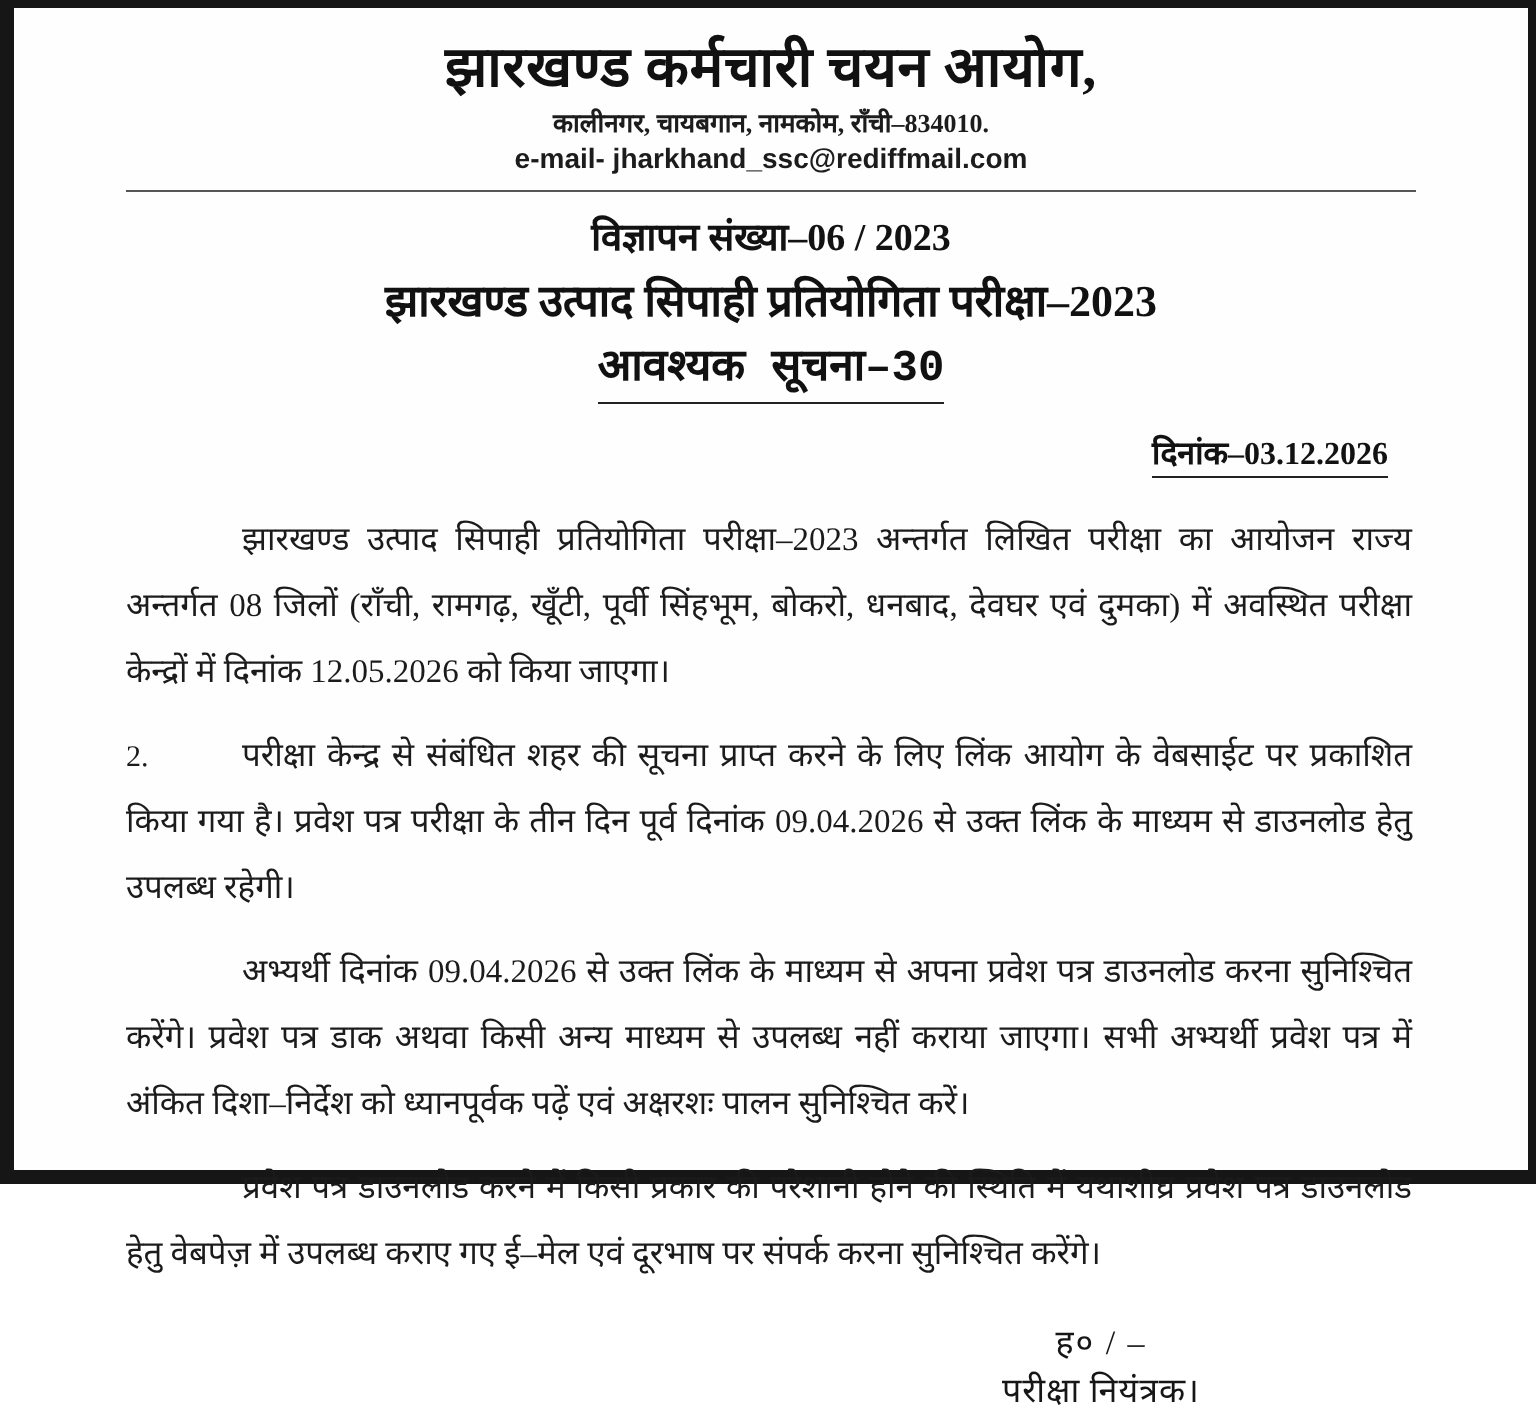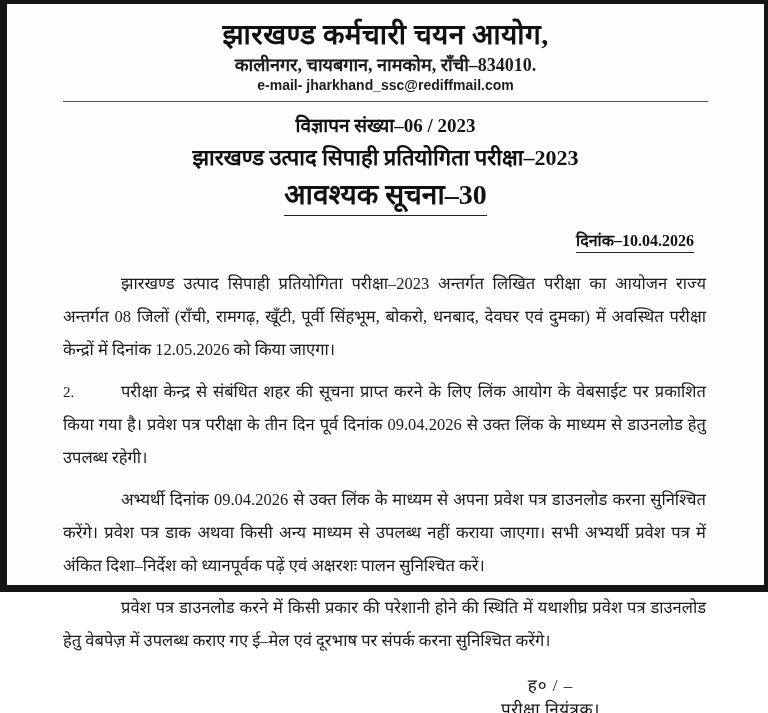--- a/index.html
+++ b/index.html
@@ -45,21 +45,21 @@
     font-size: 28px;
     font-weight: 700;
     letter-spacing: 0.4px;
     line-height: 1.2;
     color: #111;
     margin: 4px 0 2px 0;
     white-space: nowrap;
   }
   .org-address {
     font-family: "Liberation Serif", "DejaVu Serif", serif;
-    font-size: 18px;
+    font-size: 13px;
     font-weight: 700;
     color: #1c1c1c;
     line-height: 1.25;
     margin: 2px 0 1px 0;
   }
   .org-email {
     font-family: "Liberation Sans", "DejaVu Sans", sans-serif;
     font-size: 14px;
     font-weight: 700;
     color: #1c1c1c;
@@ -88,22 +88,22 @@
   .exam-title {
     font-family: "Liberation Serif", "DejaVu Serif", serif;
     font-size: 22px;
     font-weight: 700;
     color: #111;
     line-height: 1.3;
     margin-bottom: 5px;
     white-space: nowrap;
   }
   .notice-no {
-    font-family: Liberation Serif, serif;
-    font-size: 28px;
+    font-family: Liberation Mono, monospace;
+    font-size: 22px;
     font-weight: 700;
     color: #111;
     line-height: 1.3;
     display: inline-block;
     border-bottom: 1.8px solid #222;
     padding-bottom: 1px;
   }
 
   .date-row {
     text-align: right;
@@ -181,21 +181,21 @@
       <div class="header-rule"></div>
     </div>
 
     <div class="title-block">
       <div class="advt-no">विज्ञापन संख्या–06 / 2023</div>
       <div class="exam-title">झारखण्ड उत्पाद सिपाही प्रतियोगिता परीक्षा–2023</div>
       <div class="notice-no">आवश्यक सूचना–30</div>
     </div>
 
     <div class="date-row">
-      <span class="date-text">दिनांक–10.04.2026</span>
+      <span class="date-text">दिनांक–03.12.2026</span>
     </div>
 
     <div class="body-text">
 
       <p class="para">झारखण्ड उत्पाद सिपाही प्रतियोगिता परीक्षा–2023 अन्तर्गत लिखित परीक्षा का आयोजन राज्य अन्तर्गत 08 जिलों (राँची, रामगढ़, खूँटी, पूर्वी सिंहभूम, बोकरो, धनबाद, देवघर एवं दुमका) में अवस्थित परीक्षा केन्द्रों में दिनांक 12.05.2026 को किया जाएगा।</p>
 
       <p class="para numbered"><span class="num">2.</span><span>परीक्षा केन्द्र से संबंधित शहर की सूचना प्राप्त करने के लिए लिंक आयोग के वेबसाईट पर प्रकाशित किया गया है। प्रवेश पत्र परीक्षा के तीन दिन पूर्व दिनांक 09.04.2026 से उक्त लिंक के माध्यम से डाउनलोड हेतु उपलब्ध रहेगी।</span></p>
 
       <p class="para">अभ्यर्थी दिनांक 09.04.2026 से उक्त लिंक के माध्यम से अपना प्रवेश पत्र डाउनलोड करना सुनिश्चित करेंगे। प्रवेश पत्र डाक अथवा किसी अन्य माध्यम से उपलब्ध नहीं कराया जाएगा। सभी अभ्यर्थी प्रवेश पत्र में अंकित दिशा–निर्देश को ध्यानपूर्वक पढ़ें एवं अक्षरशः पालन सुनिश्चित करें।</p>
 

